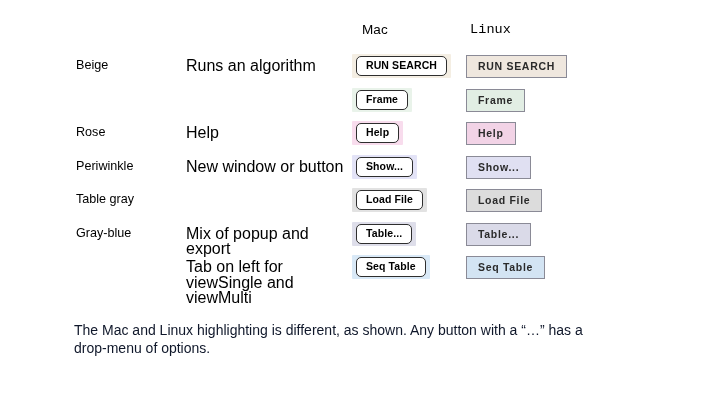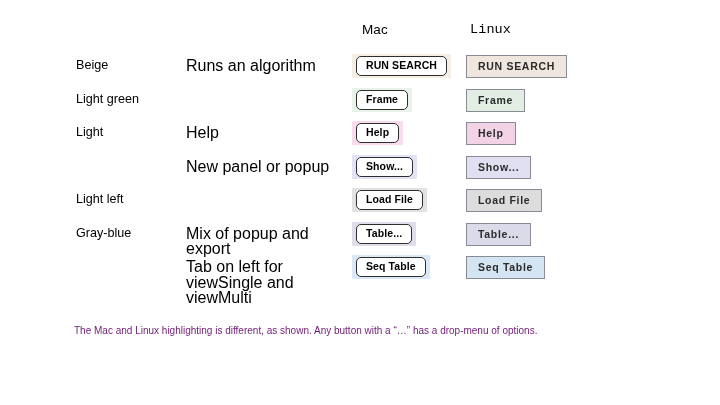--- a/index.html
+++ b/index.html
@@ -128,60 +128,60 @@
     white-space: nowrap;
     box-sizing: border-box;
   }
 
   
   .footnote {
     position: absolute;
     left: 74px;
     top: 322px;
     width: 520px;
-    font-size: 10px;
+    font-size: 14px;
     line-height: 17.5px;
-    color: #701a75;
+    color: #0f172a;
   }
 </style>
 </head>
 <body>
 
 <div class="page">
 
   <div class="col-headers">
     <div class="col-head col-head-mac">Mac</div>
     <div class="col-head col-head-linux">Linux</div>
   </div>
 
   <div class="rows" id="rows-container">
       <div class="legend-row">
         <div class="cell-color">Beige</div>
         <div class="cell-desc">Runs an algorithm</div>
         <div class="cell-mac"><span class="mac-wrap" style="background: rgb(244, 238, 227);"><span class="mac-btn">RUN SEARCH</span></span></div>
         <div class="cell-linux"><span class="linux-wrap"><span class="linux-btn" style="background: rgb(239, 231, 222);">RUN SEARCH</span></span></div>
       </div>
       <div class="legend-row">
-        <div class="cell-color">Light green</div>
         <div class="cell-mac"><span class="mac-wrap" style="background: rgb(233, 243, 234);"><span class="mac-btn">Frame</span></span></div>
         <div class="cell-linux"><span class="linux-wrap"><span class="linux-btn" style="background: rgb(226, 238, 228);">Frame</span></span></div>
       </div>
       <div class="legend-row">
-        <div class="cell-color">Light</div>
+        <div class="cell-color">Rose</div>
         <div class="cell-desc">Help</div>
         <div class="cell-mac"><span class="mac-wrap" style="background: rgb(248, 220, 237);"><span class="mac-btn">Help</span></span></div>
         <div class="cell-linux"><span class="linux-wrap"><span class="linux-btn" style="background: rgb(242, 211, 230);">Help</span></span></div>
       </div>
       <div class="legend-row">
-        <div class="cell-desc">New panel or popup</div>
+        <div class="cell-color">Periwinkle</div>
+        <div class="cell-desc">New window or button</div>
         <div class="cell-mac"><span class="mac-wrap" style="background: rgb(227, 227, 247);"><span class="mac-btn">Show...</span></span></div>
         <div class="cell-linux"><span class="linux-wrap"><span class="linux-btn" style="background: rgb(224, 224, 242);">Show...</span></span></div>
       </div>
       <div class="legend-row">
-        <div class="cell-color">Light left</div>
+        <div class="cell-color">Table gray</div>
         <div class="cell-mac"><span class="mac-wrap" style="background: rgb(226, 226, 226);"><span class="mac-btn">Load File</span></span></div>
         <div class="cell-linux"><span class="linux-wrap"><span class="linux-btn" style="background: rgb(220, 220, 220);">Load File</span></span></div>
       </div>
       <div class="legend-row">
         <div class="cell-color">Gray-blue</div>
         <div class="cell-desc">Mix of popup and export</div>
         <div class="cell-mac"><span class="mac-wrap" style="background: rgb(222, 222, 234);"><span class="mac-btn">Table...</span></span></div>
         <div class="cell-linux"><span class="linux-wrap"><span class="linux-btn" style="background: rgb(218, 218, 232);">Table...</span></span></div>
       </div>
       <div class="legend-row tall">

